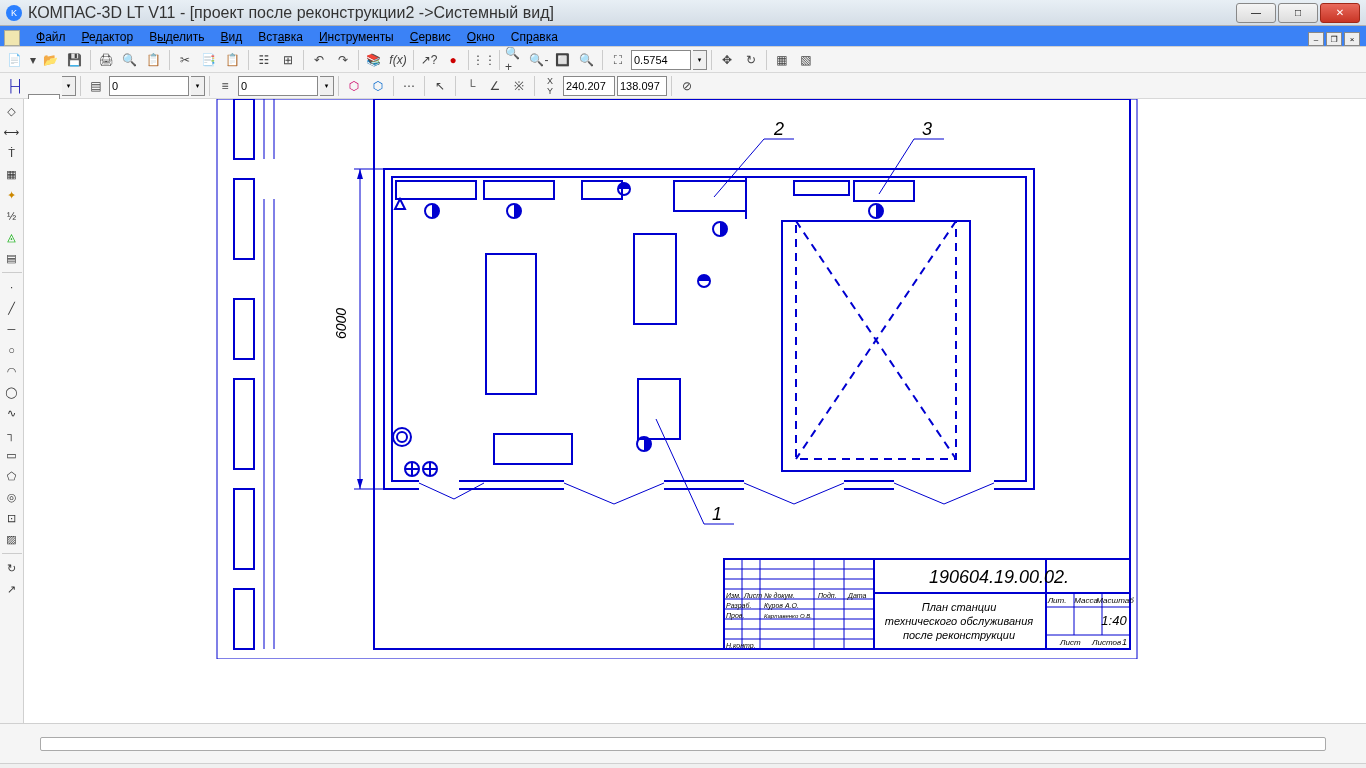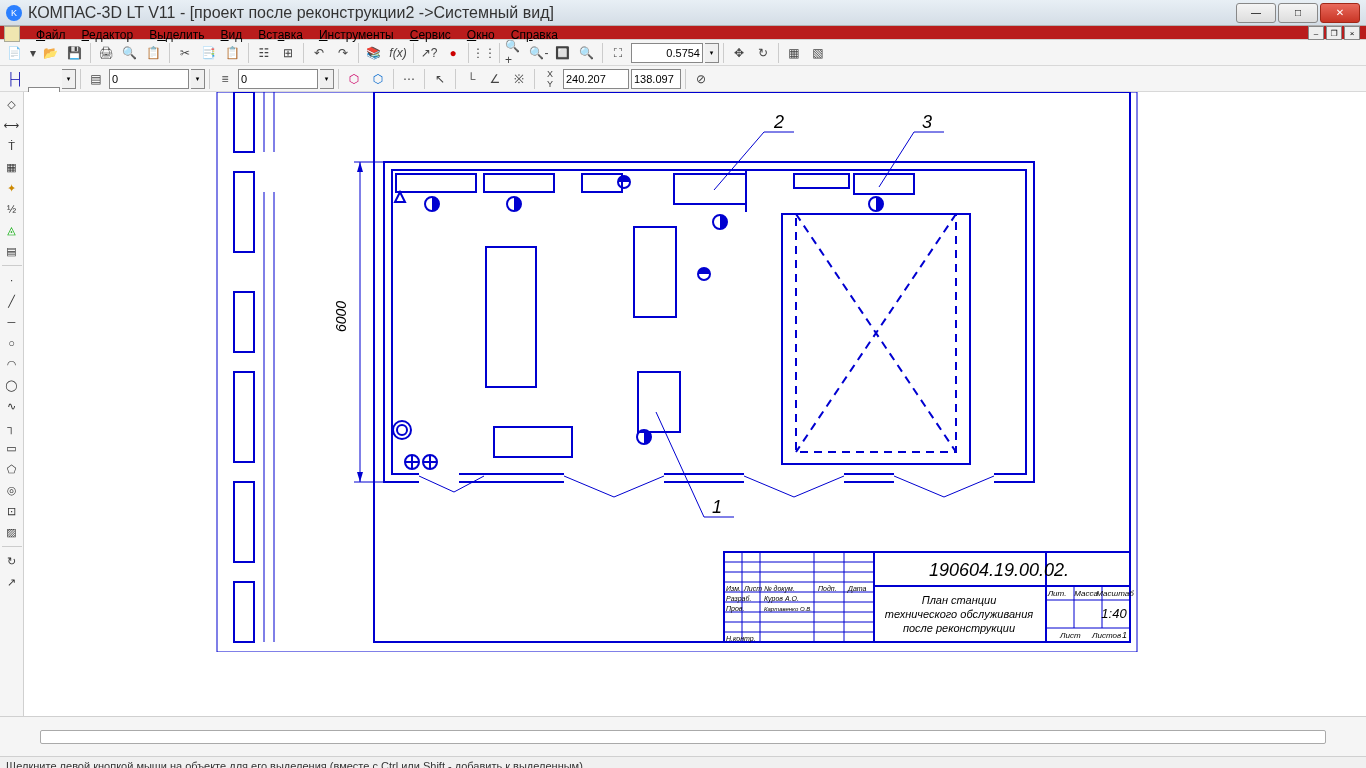--- a/index.html
+++ b/index.html
@@ -7,21 +7,21 @@
 
 
 .titlebar { height: 26px; background: linear-gradient(#e8eff5, #d4dde6); display: flex; align-items: center; padding: 0 6px; border-bottom: 1px solid #b0b0b0; }
 .titlebar .app-icon { width: 16px; height: 16px; background: #2a7fff; border-radius: 50%; margin-right: 6px; display: flex; align-items: center; justify-content: center; color: #fff; font-size: 9px; }
 .titlebar .title { color: #333; font-size: 16px; flex: 1; }
 .titlebar .win-btns { display: flex; gap: 2px; }
 .titlebar .win-btn { width: 40px; height: 20px; border: 1px solid #888; border-radius: 3px; background: linear-gradient(#f5f5f5,#ddd); display:flex; align-items:center; justify-content:center; font-size:10px; }
 .titlebar .win-btn.close { background: linear-gradient(#e96a5c,#c83525); color:#fff; border-color:#a02818; }
 
 
-.menubar { height: 14px; background: #b91c1c; display:flex; align-items:flex-start; padding: 0 4px; border-bottom: 1px solid #d0d0d0; position: relative; }
+.menubar { height: 21px; background: #3b82f6; display:flex; align-items:flex-end; padding: 0 4px; border-bottom: 1px solid #d0d0d0; position: relative; }
 .menubar .doc-icon { width:16px; height:16px; background:#f0e6b0; border:1px solid #aa9; margin-right:8px; }
 .menubar .menu-item { padding: 2px 8px; font-size:12px; cursor:default; }
 .menubar .mdi-btns { position:absolute; right:6px; display:flex; gap:2px; }
 .menubar .mdi-btn { width:16px; height:14px; border:1px solid #888; background:#eee; font-size:8px; display:flex; align-items:center; justify-content:center; }
 
 
 .toolbar-row { height: 26px; background: #f5f5f5; display:flex; align-items:center; padding: 0 4px; border-bottom:1px solid #d8d8d8; gap:2px; }
 .tb-btn { width:22px; height:22px; border:1px solid transparent; display:flex; align-items:center; justify-content:center; font-size:12px; color:#444; border-radius:2px; }
 .tb-sep { width:1px; height:20px; background:#ccc; margin:0 2px; }
 .tb-input { height:20px; border:1px solid #888; background:#fff; padding:0 2px; font-size:11px; }
@@ -105,21 +105,21 @@
   <span class="tb-btn" style="color:#c00;">●</span>
   <span class="tb-sep"></span>
   <span class="tb-btn">⋮⋮</span>
   <span class="tb-sep"></span>
   <span class="tb-btn">🔍+</span>
   <span class="tb-btn">🔍-</span>
   <span class="tb-btn">🔲</span>
   <span class="tb-btn">🔍</span>
   <span class="tb-sep"></span>
   <span class="tb-btn">⛶</span>
-  <input class="tb-input" style="width: 72px; text-align: right;" value="0.5754">
+  <input class="tb-input" style="width: 60px;" value="0.5754">
   <span class="tb-dropdown">▾</span>
   <span class="tb-sep"></span>
   <span class="tb-btn">✥</span>
   <span class="tb-btn">↻</span>
   <span class="tb-sep"></span>
   <span class="tb-btn">▦</span>
   <span class="tb-btn">▧</span>
 </div>
 
 <div class="toolbar-row">
@@ -140,21 +140,21 @@
   <span class="tb-sep"></span>
   <span class="tb-btn">⋯</span>
   <span class="tb-sep"></span>
   <span class="tb-btn">↖</span>
   <span class="tb-sep"></span>
   <span class="tb-btn">└</span>
   <span class="tb-btn">∠</span>
   <span class="tb-btn">※</span>
   <span class="tb-sep"></span>
   <span class="tb-btn" style="font-size:9px;">X<br>Y</span>
-  <input class="tb-input" style="width: 66px;" value="240.207">
+  <input class="tb-input" style="width: 52px;" value="240.207">
   <input class="tb-input" style="width: 50px;" value="138.097">
   <span class="tb-sep"></span>
   <span class="tb-btn">⊘</span>
 </div>
 
 <div class="workarea">
 
   <div class="vtoolbar">
     <span class="vtb-btn">◇</span>
     <span class="vtb-btn">⟷</span>

